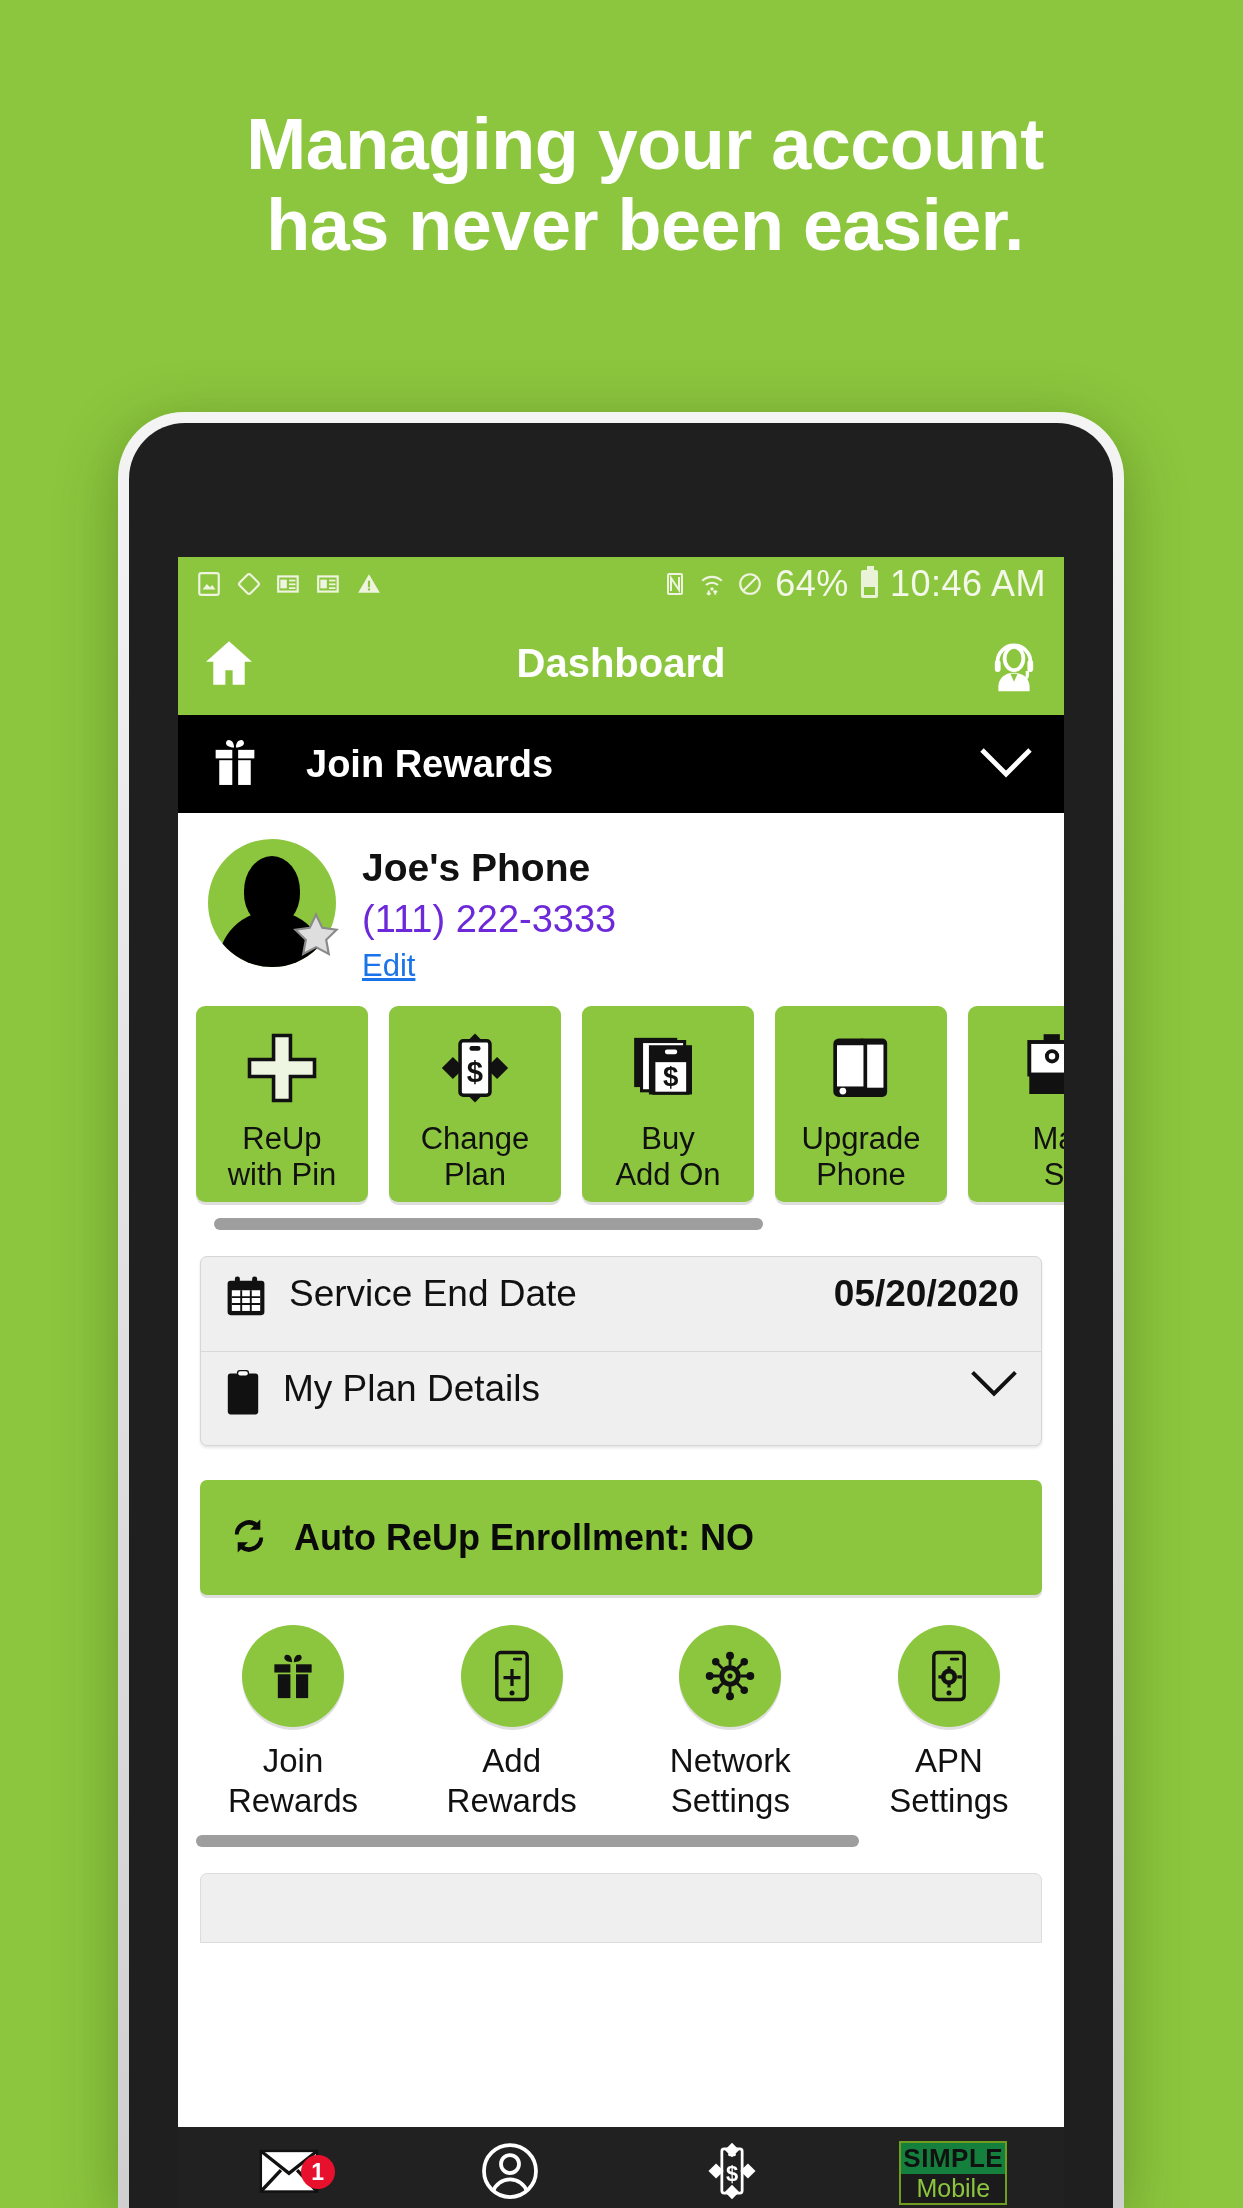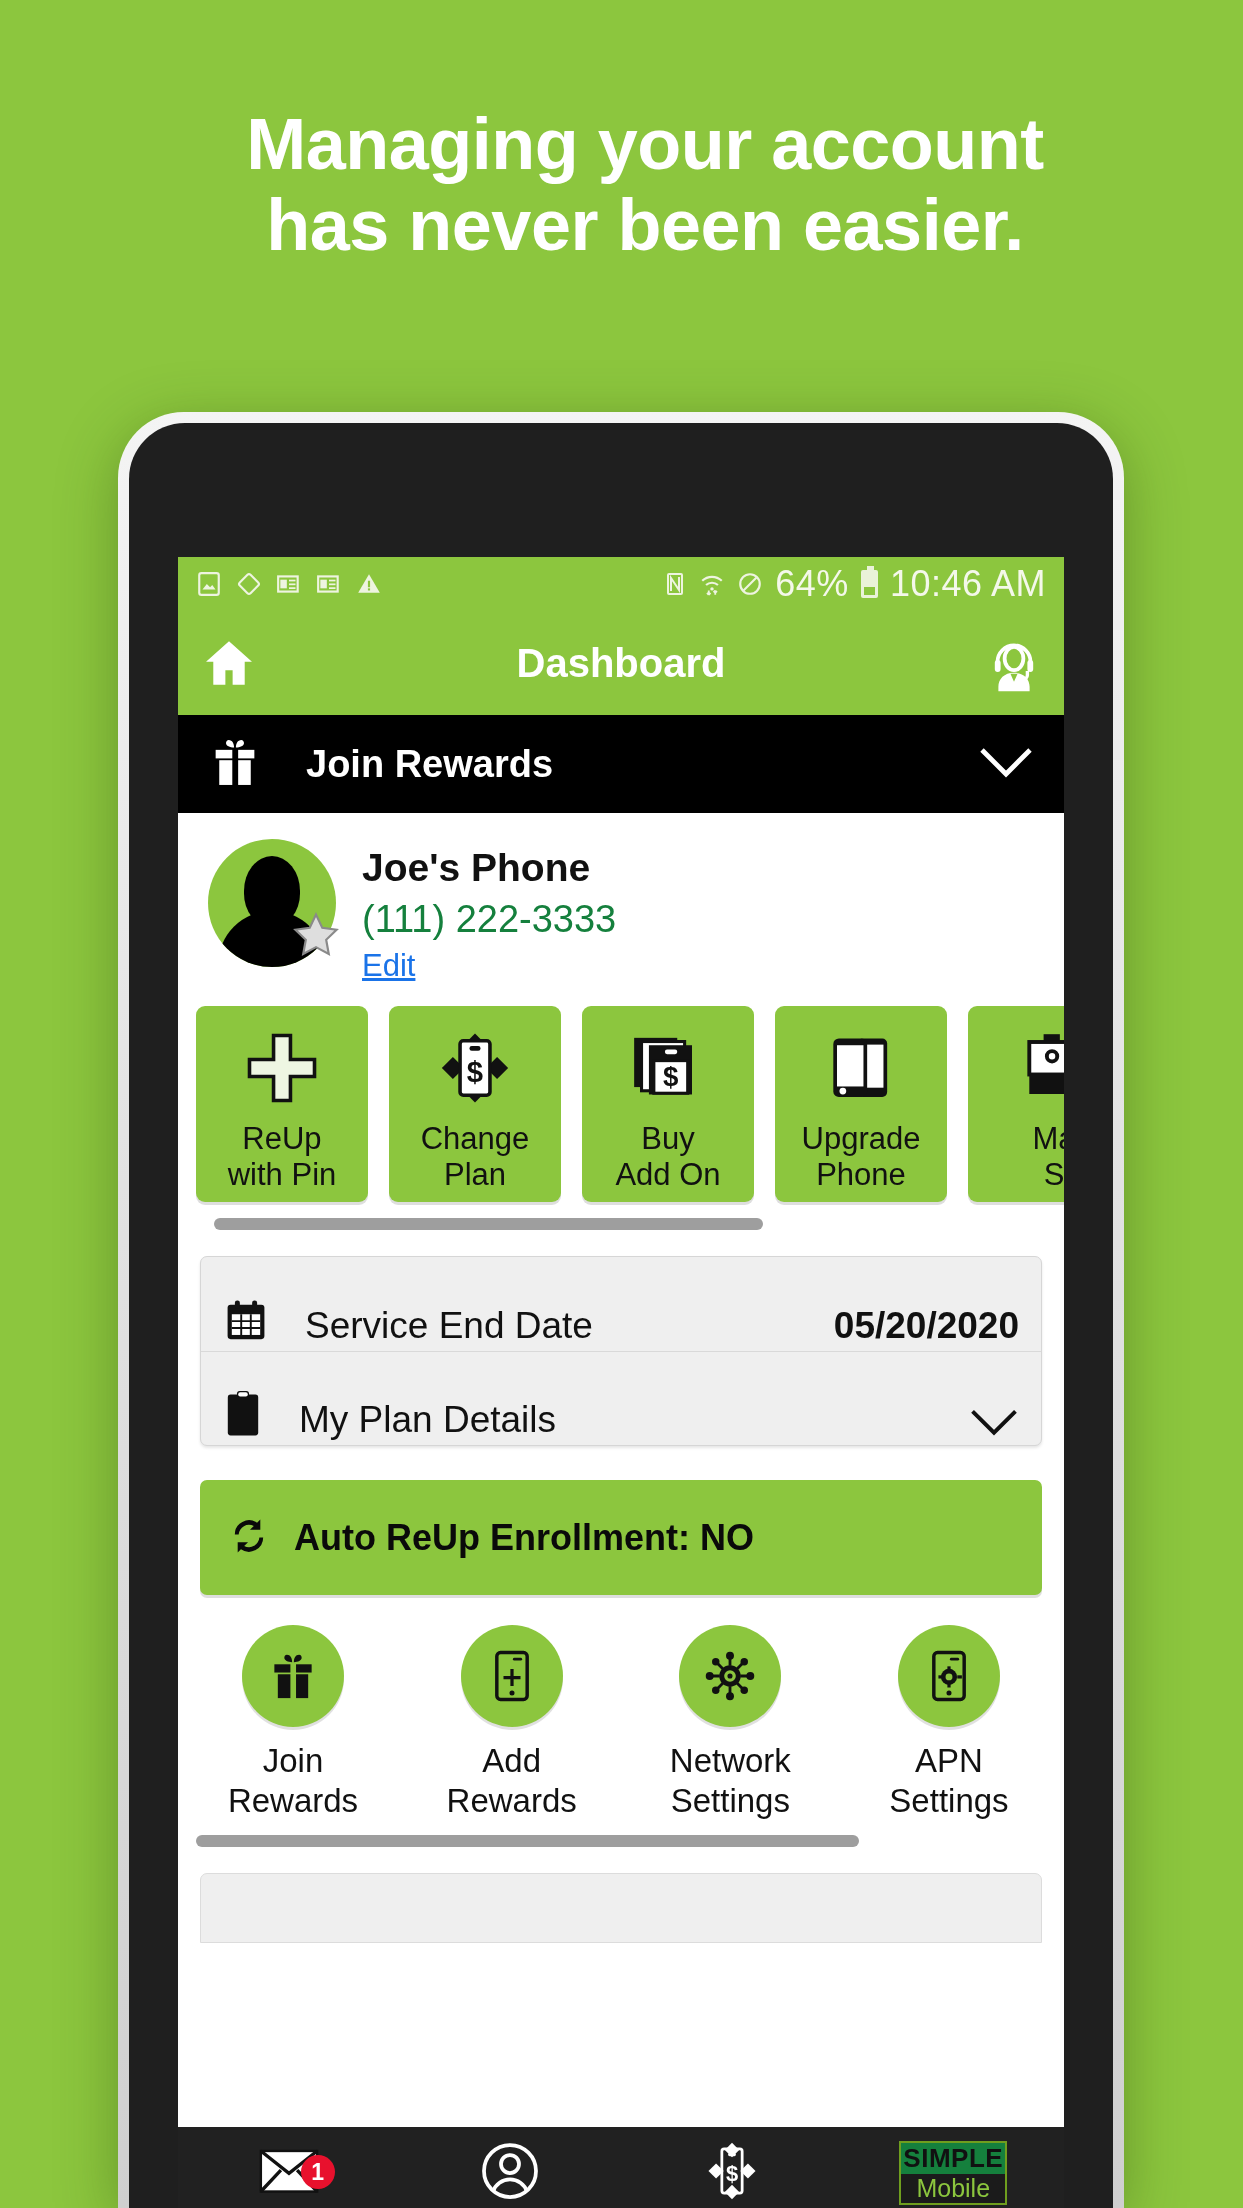--- a/index.html
+++ b/index.html
@@ -104,21 +104,21 @@
     position:absolute; left:50%; top:17px; transform:translateX(-50%);
     width:56px; height:70px; border-radius:50% 50% 46% 46%; background:#000;
   }
   .avatar .body{
     position:absolute; left:50%; bottom:-10px; transform:translateX(-50%);
     width:108px; height:66px; border-radius:54px 54px 0 0; background:#000;
   }
   .avatar .star{ position:absolute; right:-6px; bottom:2px; }
   .pinfo{ padding-top:6px; }
   .pname{ font-size:39px; font-weight:bold; color:#111; line-height:1.18; }
-  .pphone{ font-size:38px; color:#15803d; line-height:1.3; margin-top:4px; }
+  .pphone{ font-size:38px; color:#6d28d9; line-height:1.3; margin-top:4px; }
   .pedit{ font-size:31px; color:#1a73e8; text-decoration:underline; margin-top:4px; display:inline-block; }
 
   
   .tilewrap{ background:#fff; padding:0 0 0 18px; }
   .tiles{ display:flex; gap:21px; }
   .tile{
     width:172px; height:196px; flex:none;
     background:#8cc63e; border-radius:9px;
     box-shadow:0 3px 0 rgba(0,0,0,.13);
     display:flex; flex-direction:column; align-items:center;
@@ -134,21 +134,21 @@
   }
   .scrollbar .thumb{ height:12px; width:66%; background:#9e9e9e; border-radius:6px; }
 
   
   .card{
     margin:26px 22px 0 22px; background:#efefef;
     border:1px solid #d6d6d6; border-radius:7px; overflow:hidden;
     box-shadow:0 2px 3px rgba(0,0,0,.10);
   }
   .row{
-    display:flex; align-items:flex-end; padding:4px 22px; height:94px; gap:36px;
+    display:flex; align-items:flex-start; padding:16px 22px; height:94px; gap:20px;
   }
   .row + .row{ border-top:1px solid #d9d9d9; }
   .row .rl{ font-size:37px; color:#111; }
   .row .rv{ margin-left:auto; font-size:37px; font-weight:bold; color:#111; }
   .row .rc{ margin-left:auto; }
 
   
   .reup{
     margin:34px 22px 0 22px; height:115px; background:#8cc63e;
     border-radius:7px; display:flex; align-items:center; gap:22px;

